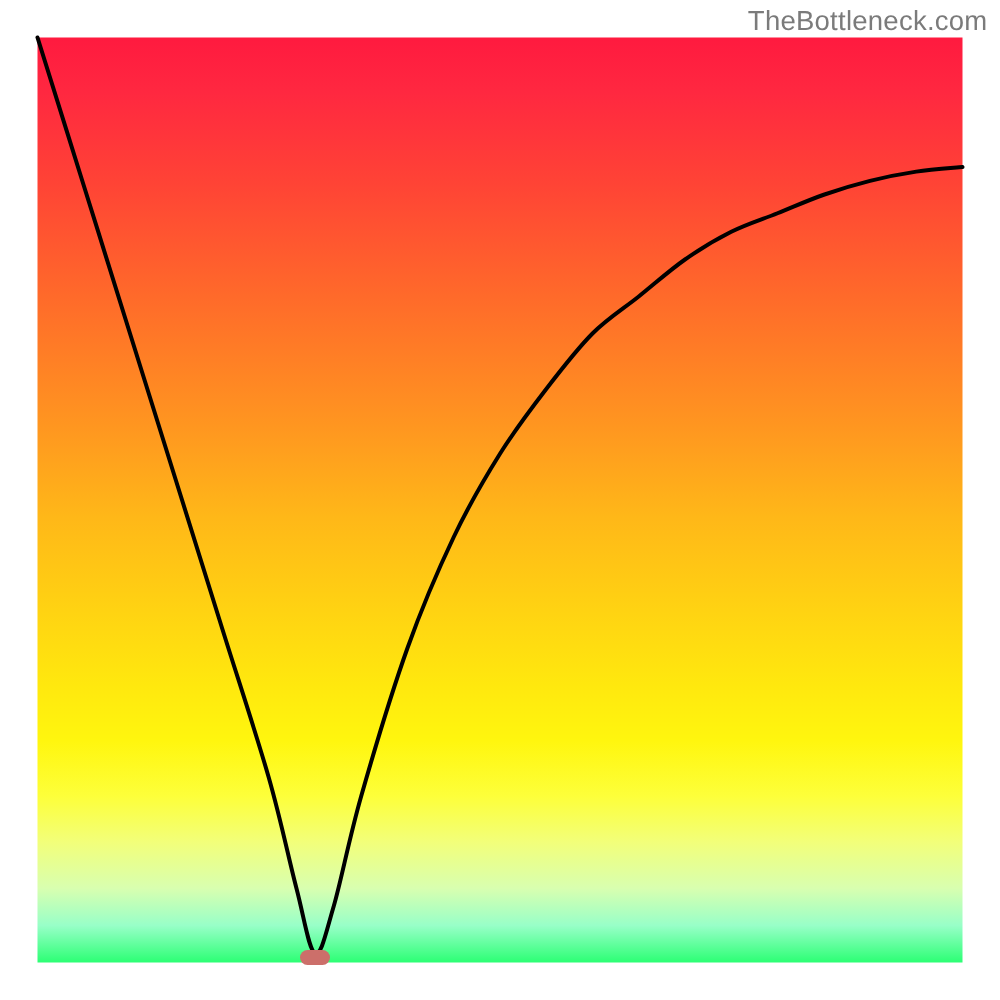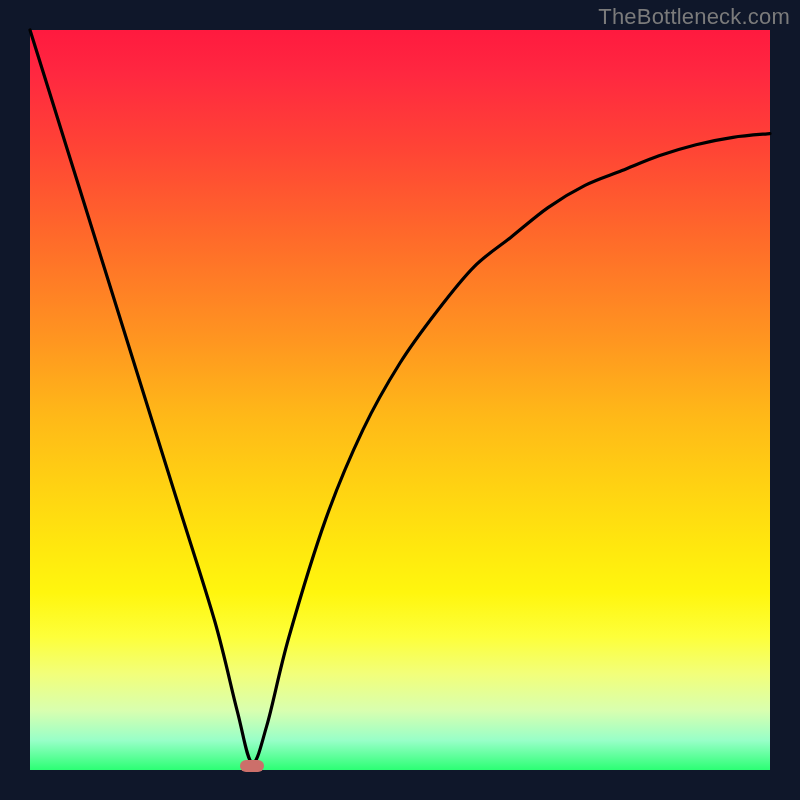--- a/index.html
+++ b/index.html
@@ -10,21 +10,21 @@
     background: #000;
     overflow: hidden;
     font-family: Arial, Helvetica, sans-serif;
   }
   .frame {
     position: absolute;
     left: 0;
     top: 0;
     width: 800px;
     height: 800px;
-    background: #0f172a;
+    background: #ffffff;
   }
   .plot {
     position: absolute;
     left: 30px;
     top: 30px;
     width: 740px;
     height: 740px;
     background: linear-gradient(to bottom,
       #ff1a3f 0%,
       #ff2840 6%,

